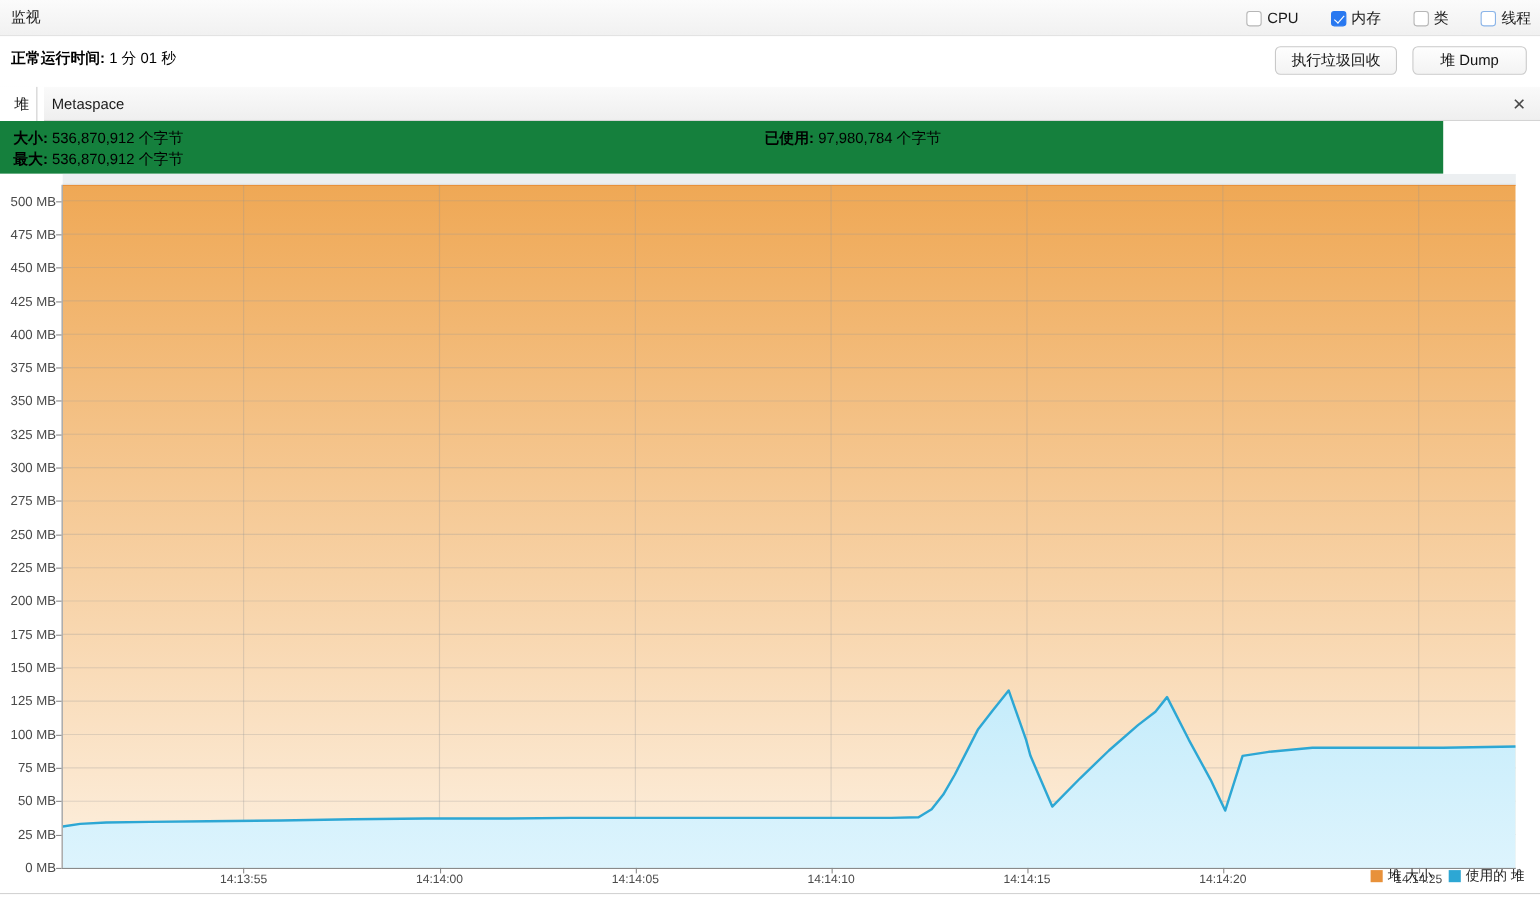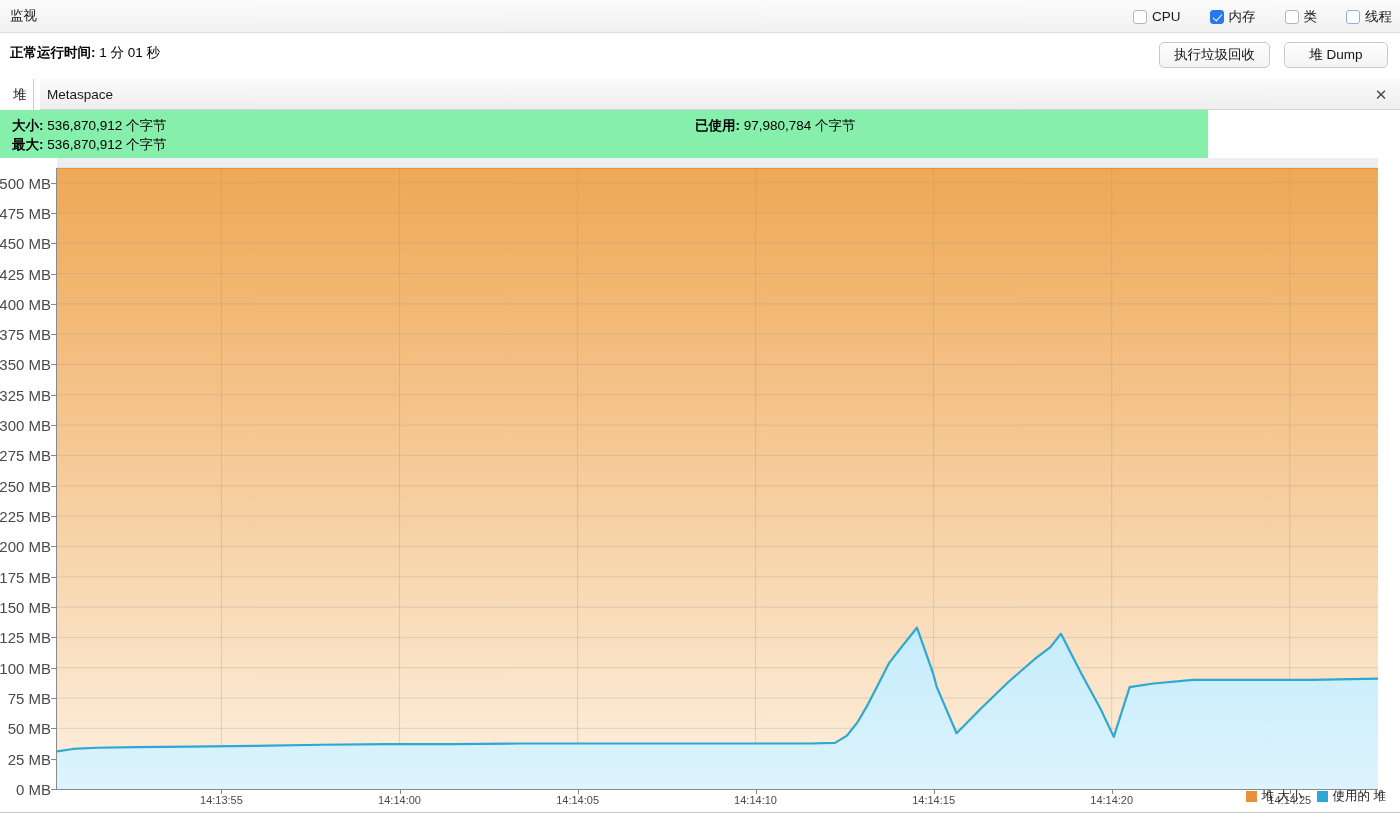--- a/index.html
+++ b/index.html
@@ -90,22 +90,22 @@
     background: #ffffff;
   }
   .tab-close {
     position: absolute; right: 10px; top: 0; height: 31px;
     display: flex; align-items: center; justify-content: center;
     width: 18px; font-size: 15px; color: #4a4a4a; cursor: default;
   }
 
   
   .info {
-    position: absolute; left: 0; top: 110px; width: 1208px; height: 48px;
-    background: #86efac;
+    position: absolute; left: 0; top: 110px; width: 1312px; height: 48px;
+    background: #15803d;
   }
   .info-line { position: absolute; font-size: 13.5px; color: #000000; white-space: nowrap; }
   .info-line .lbl { font-weight: bold; }
   #info-size { left: 12px; top: 7px; }
   #info-max  { left: 12px; top: 26px; }
   #info-used { left: 695px; top: 7px; }
 
   
   .chart-wrap {
     position: absolute; left: 0; top: 158px;
@@ -126,21 +126,21 @@
   .axis-left {
     position: absolute; left: 56px; top: 10px;
     width: 1px; height: 621px; background: #8a8a8a;
   }
   .axis-bottom {
     position: absolute; left: 56px; top: 631px;
     width: 1322px; height: 1px; background: #8a8a8a;
   }
   .ytick-label {
     position: absolute; right: 1349px;
-    font-size: 15px; color: #4a4a4a;
+    font-size: 12px; color: #4a4a4a;
     text-align: right; white-space: nowrap;
     transform: translateY(-50%);
   }
   .ytick-mark {
     position: absolute; left: 51px; width: 5px; height: 1px;
     background: #8a8a8a;
   }
   .xtick-label {
     position: absolute; top: 636px;
     font-size: 11px; color: #4a4a4a;

